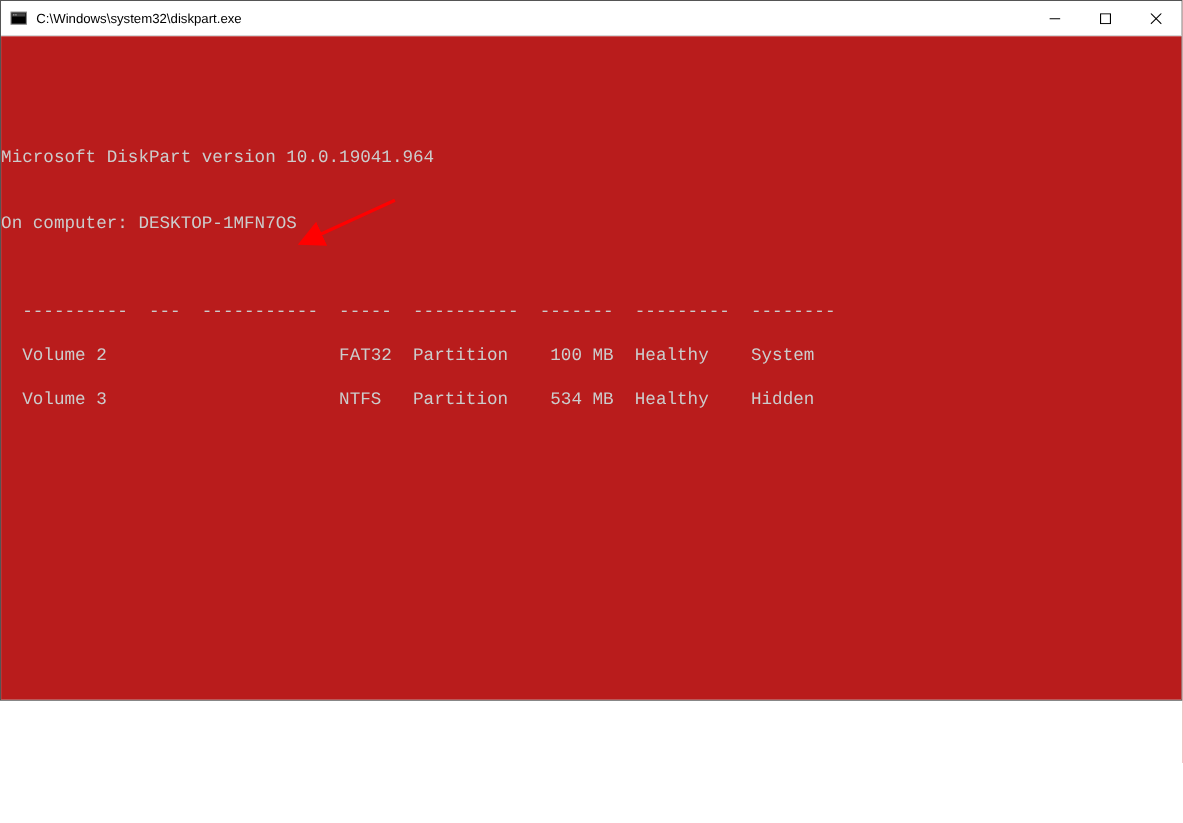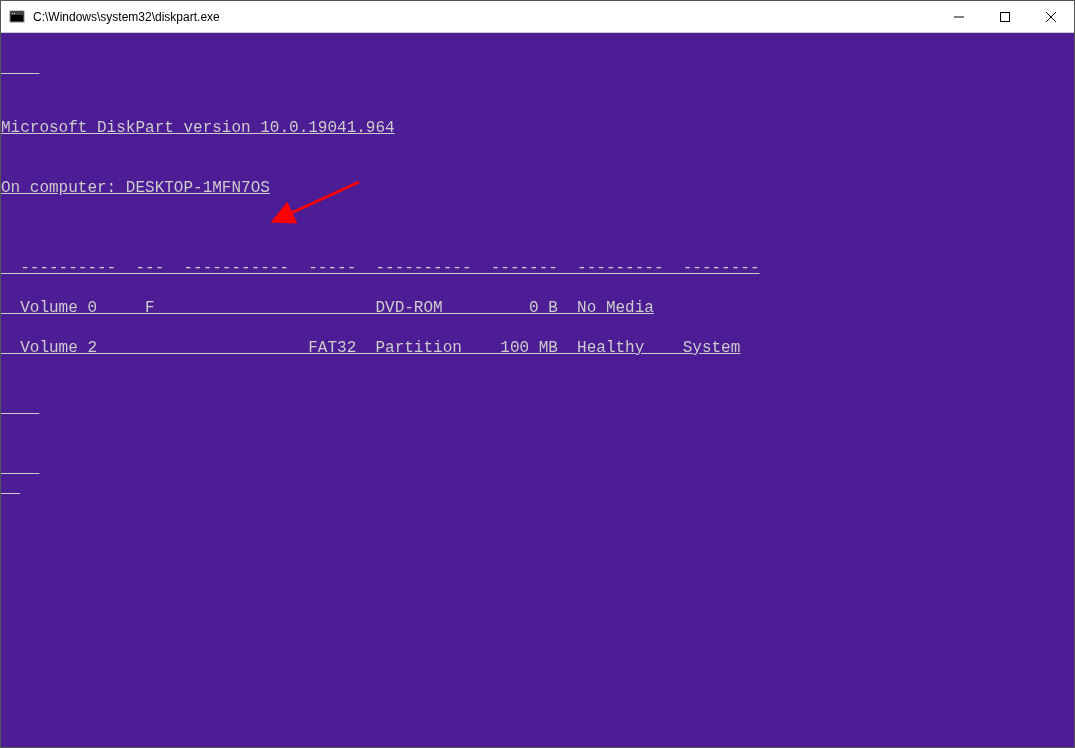--- a/index.html
+++ b/index.html
@@ -1,26 +1,26 @@
 <!DOCTYPE html>
 <html><head>
 <meta charset="utf-8">
 <style>
   * { margin: 0; padding: 0; box-sizing: border-box; }
   html, body { width: 1075px; height: 748px; font-family: 'Segoe UI', Tahoma, sans-serif; background: #fff; }
-  .window { width: 1075px; height: 748px; display: flex; flex-direction: column; border: 1px solid #555; }
+  .window { width: 1075px; height: 637px; display: flex; flex-direction: column; border: 1px solid #555; }
   .titlebar { height: 32px; background: #fff; display: flex; align-items: center; padding-left: 8px; border-bottom: 1px solid #ccc; }
   .app-icon { width: 16px; height: 16px; margin-right: 8px; position: relative; }
   .app-icon svg { width: 16px; height: 16px; }
   .title-text { font-size: 12px; color: #000; flex: 0 0 auto; }
   .title-spacer { flex: 1; }
   .win-controls { display: flex; height: 100%; }
   .win-btn { width: 46px; height: 100%; display: flex; align-items: center; justify-content: center; background: transparent; border: none; font-size: 10px; color: #000; cursor: pointer; }
   .win-btn svg { width: 10px; height: 10px; }
-  .console { flex: 1; background: #4c1d95; color: #cccccc; font-family: Consolas, 'Courier New', monospace; font-size: 16px; line-height: 20px; padding: 5px 0 0 0; white-space: pre; overflow: hidden; position: relative; text-decoration: underline; }
+  .console { flex: 1; background: #b91c1c; color: #cccccc; font-family: Consolas, 'Courier New', monospace; font-size: 16px; line-height: 20px; padding: 20px 0 0 0; white-space: pre; overflow: hidden; position: relative; }
   .console-content { position: relative; }
   .arrow-annotation { position: absolute; top: 124px; left: 210px; pointer-events: none; }
   .arrow-annotation svg { width: 100px; height: 50px; }
 </style>
 </head>
 <body>
 
 <div class="window">
   <div class="titlebar">
     <span class="app-icon">
@@ -55,22 +55,22 @@
 
   <div class="console">
     <div class="console-content">
 <div></div>
 <div>Microsoft DiskPart version 10.0.19041.964</div>
 <div></div>
 <div>On computer: DESKTOP-1MFN7OS</div>
 <div></div>
 <div></div>
 <div>  ----------  ---  -----------  -----  ----------  -------  ---------  --------</div>
-<div>  Volume 0     F                       DVD-ROM         0 B  No Media</div>
 <div>  Volume 2                      FAT32  Partition    100 MB  Healthy    System</div>
+<div>  Volume 3                      NTFS   Partition    534 MB  Healthy    Hidden</div>
 <div></div>
     </div>
 
     <div class="arrow-annotation">
       <svg viewBox="0 0 100 50">
         <defs>
           <marker id="arrowhead" markerWidth="8" markerHeight="8" refX="2" refY="4" orient="auto">
             <polygon points="0 0, 8 4, 0 8" fill="#ff0000"></polygon>
           </marker>
         </defs>

